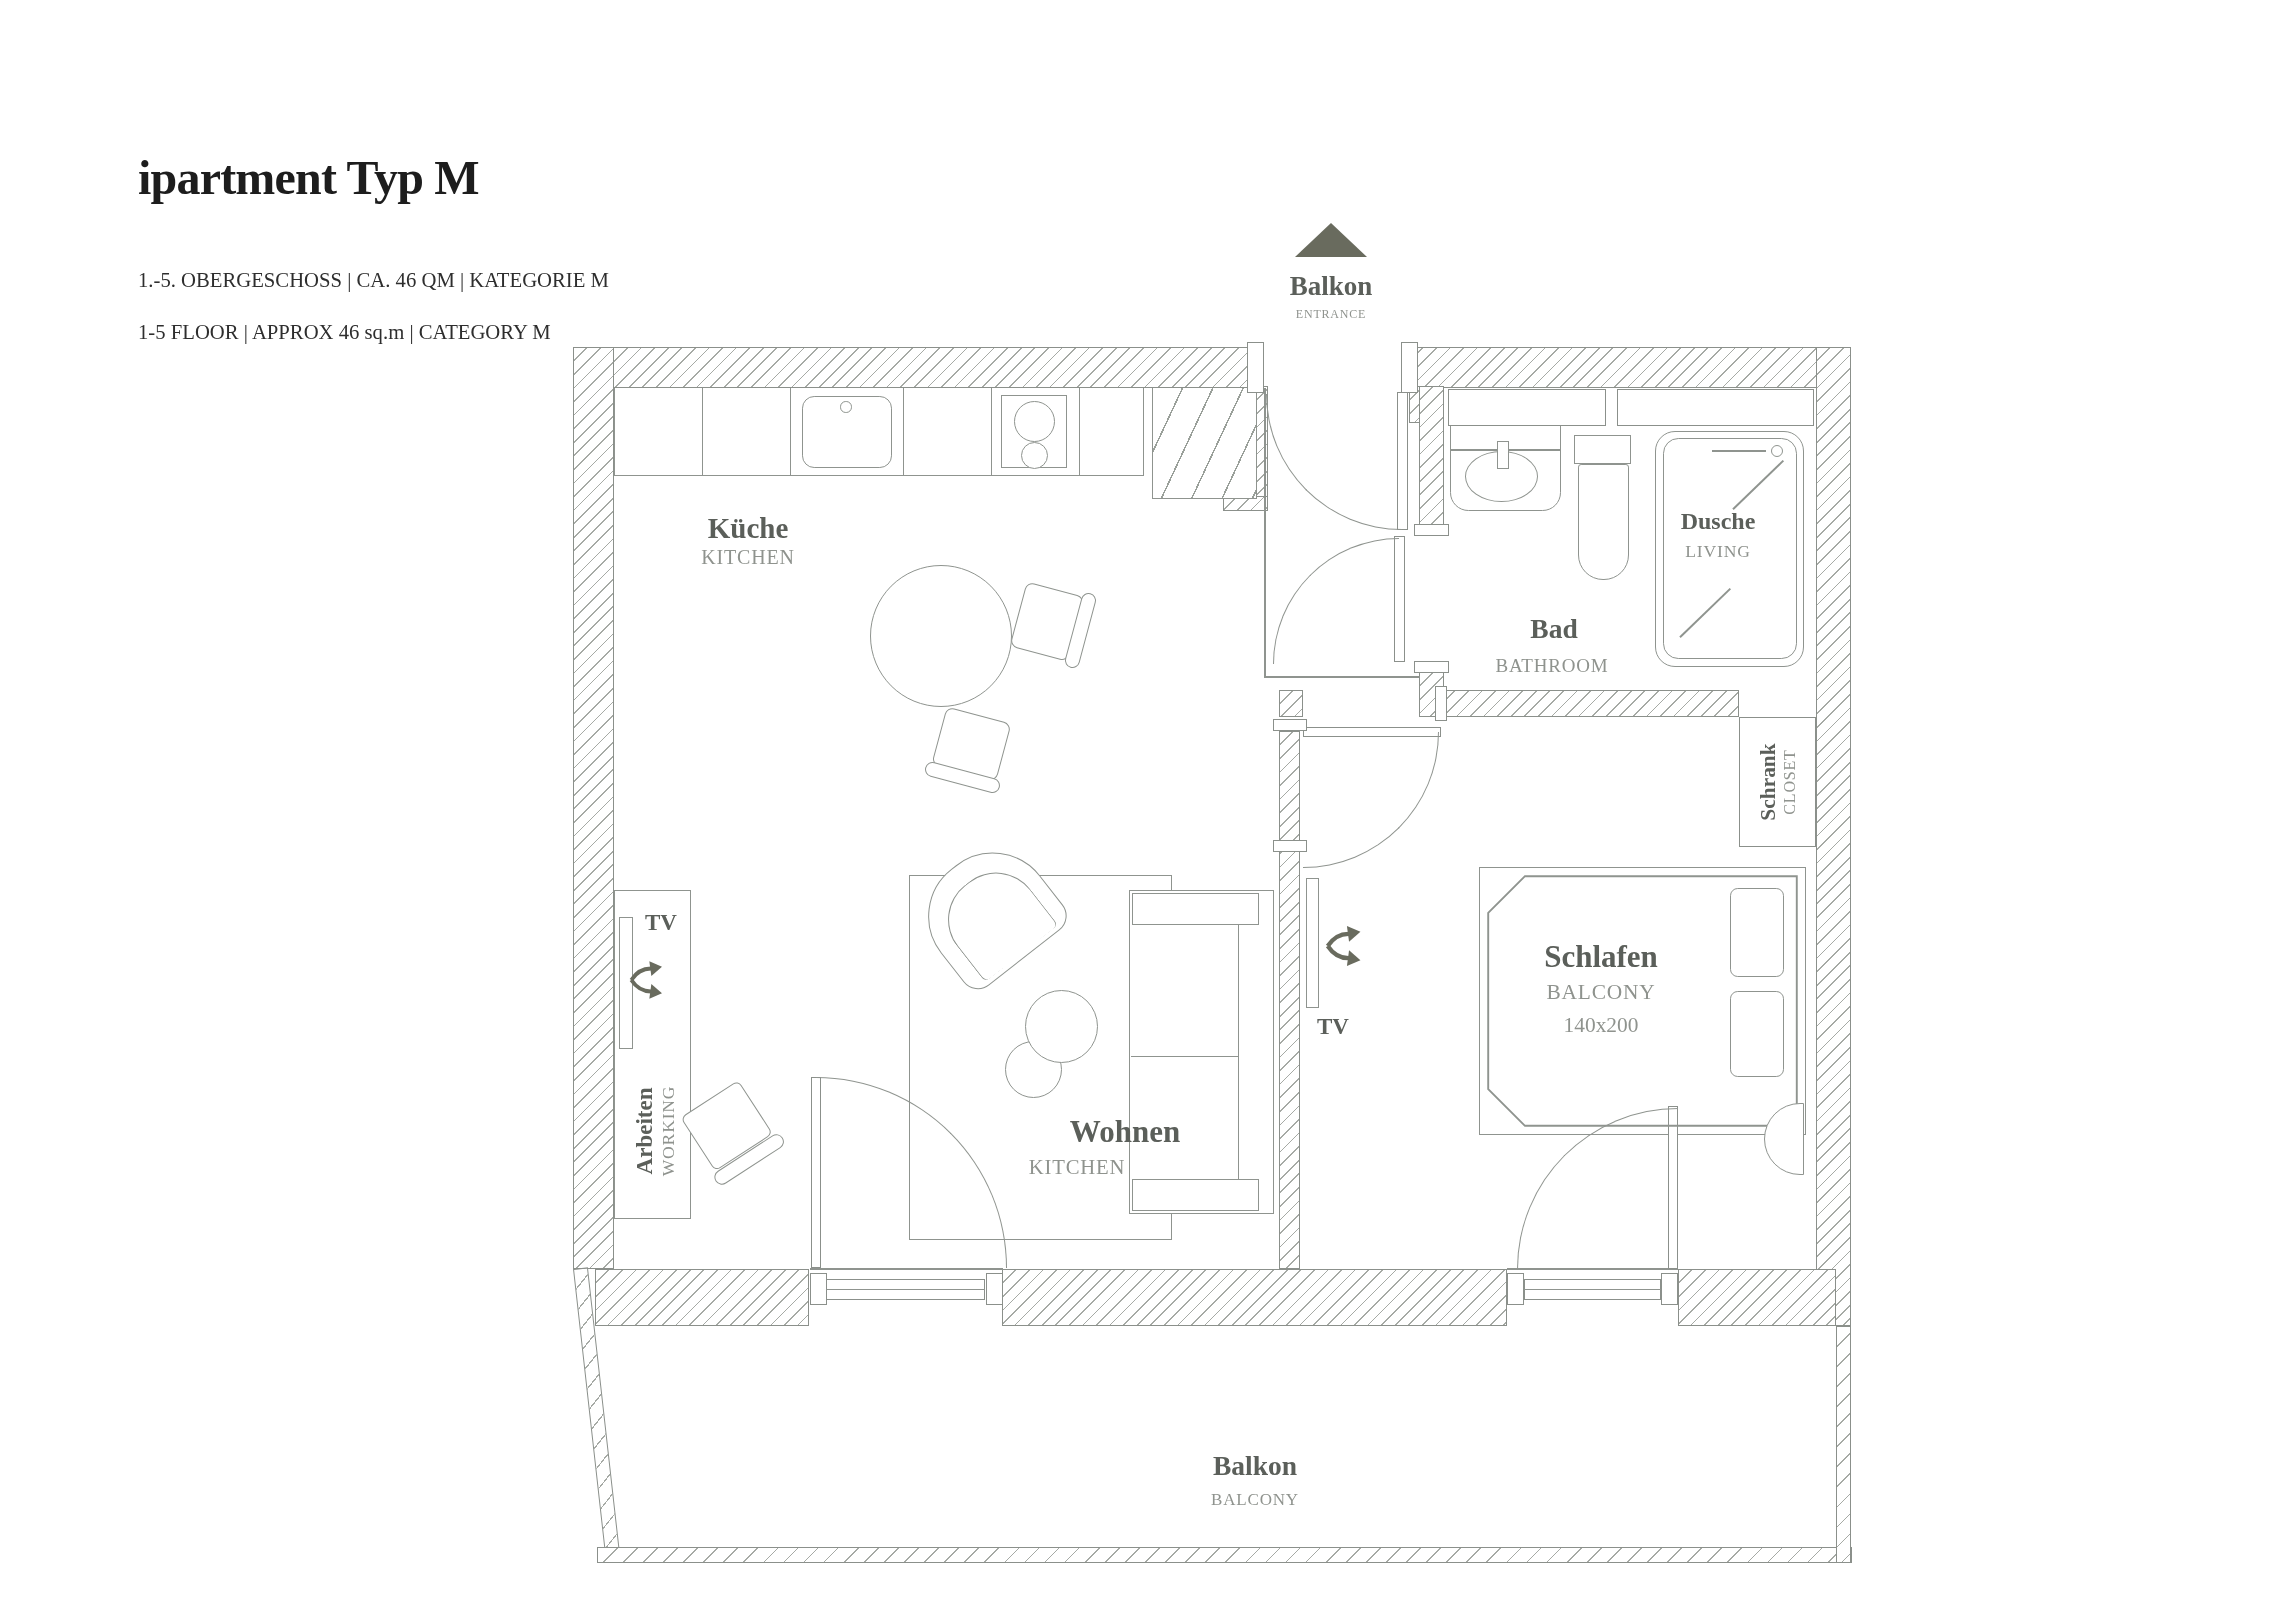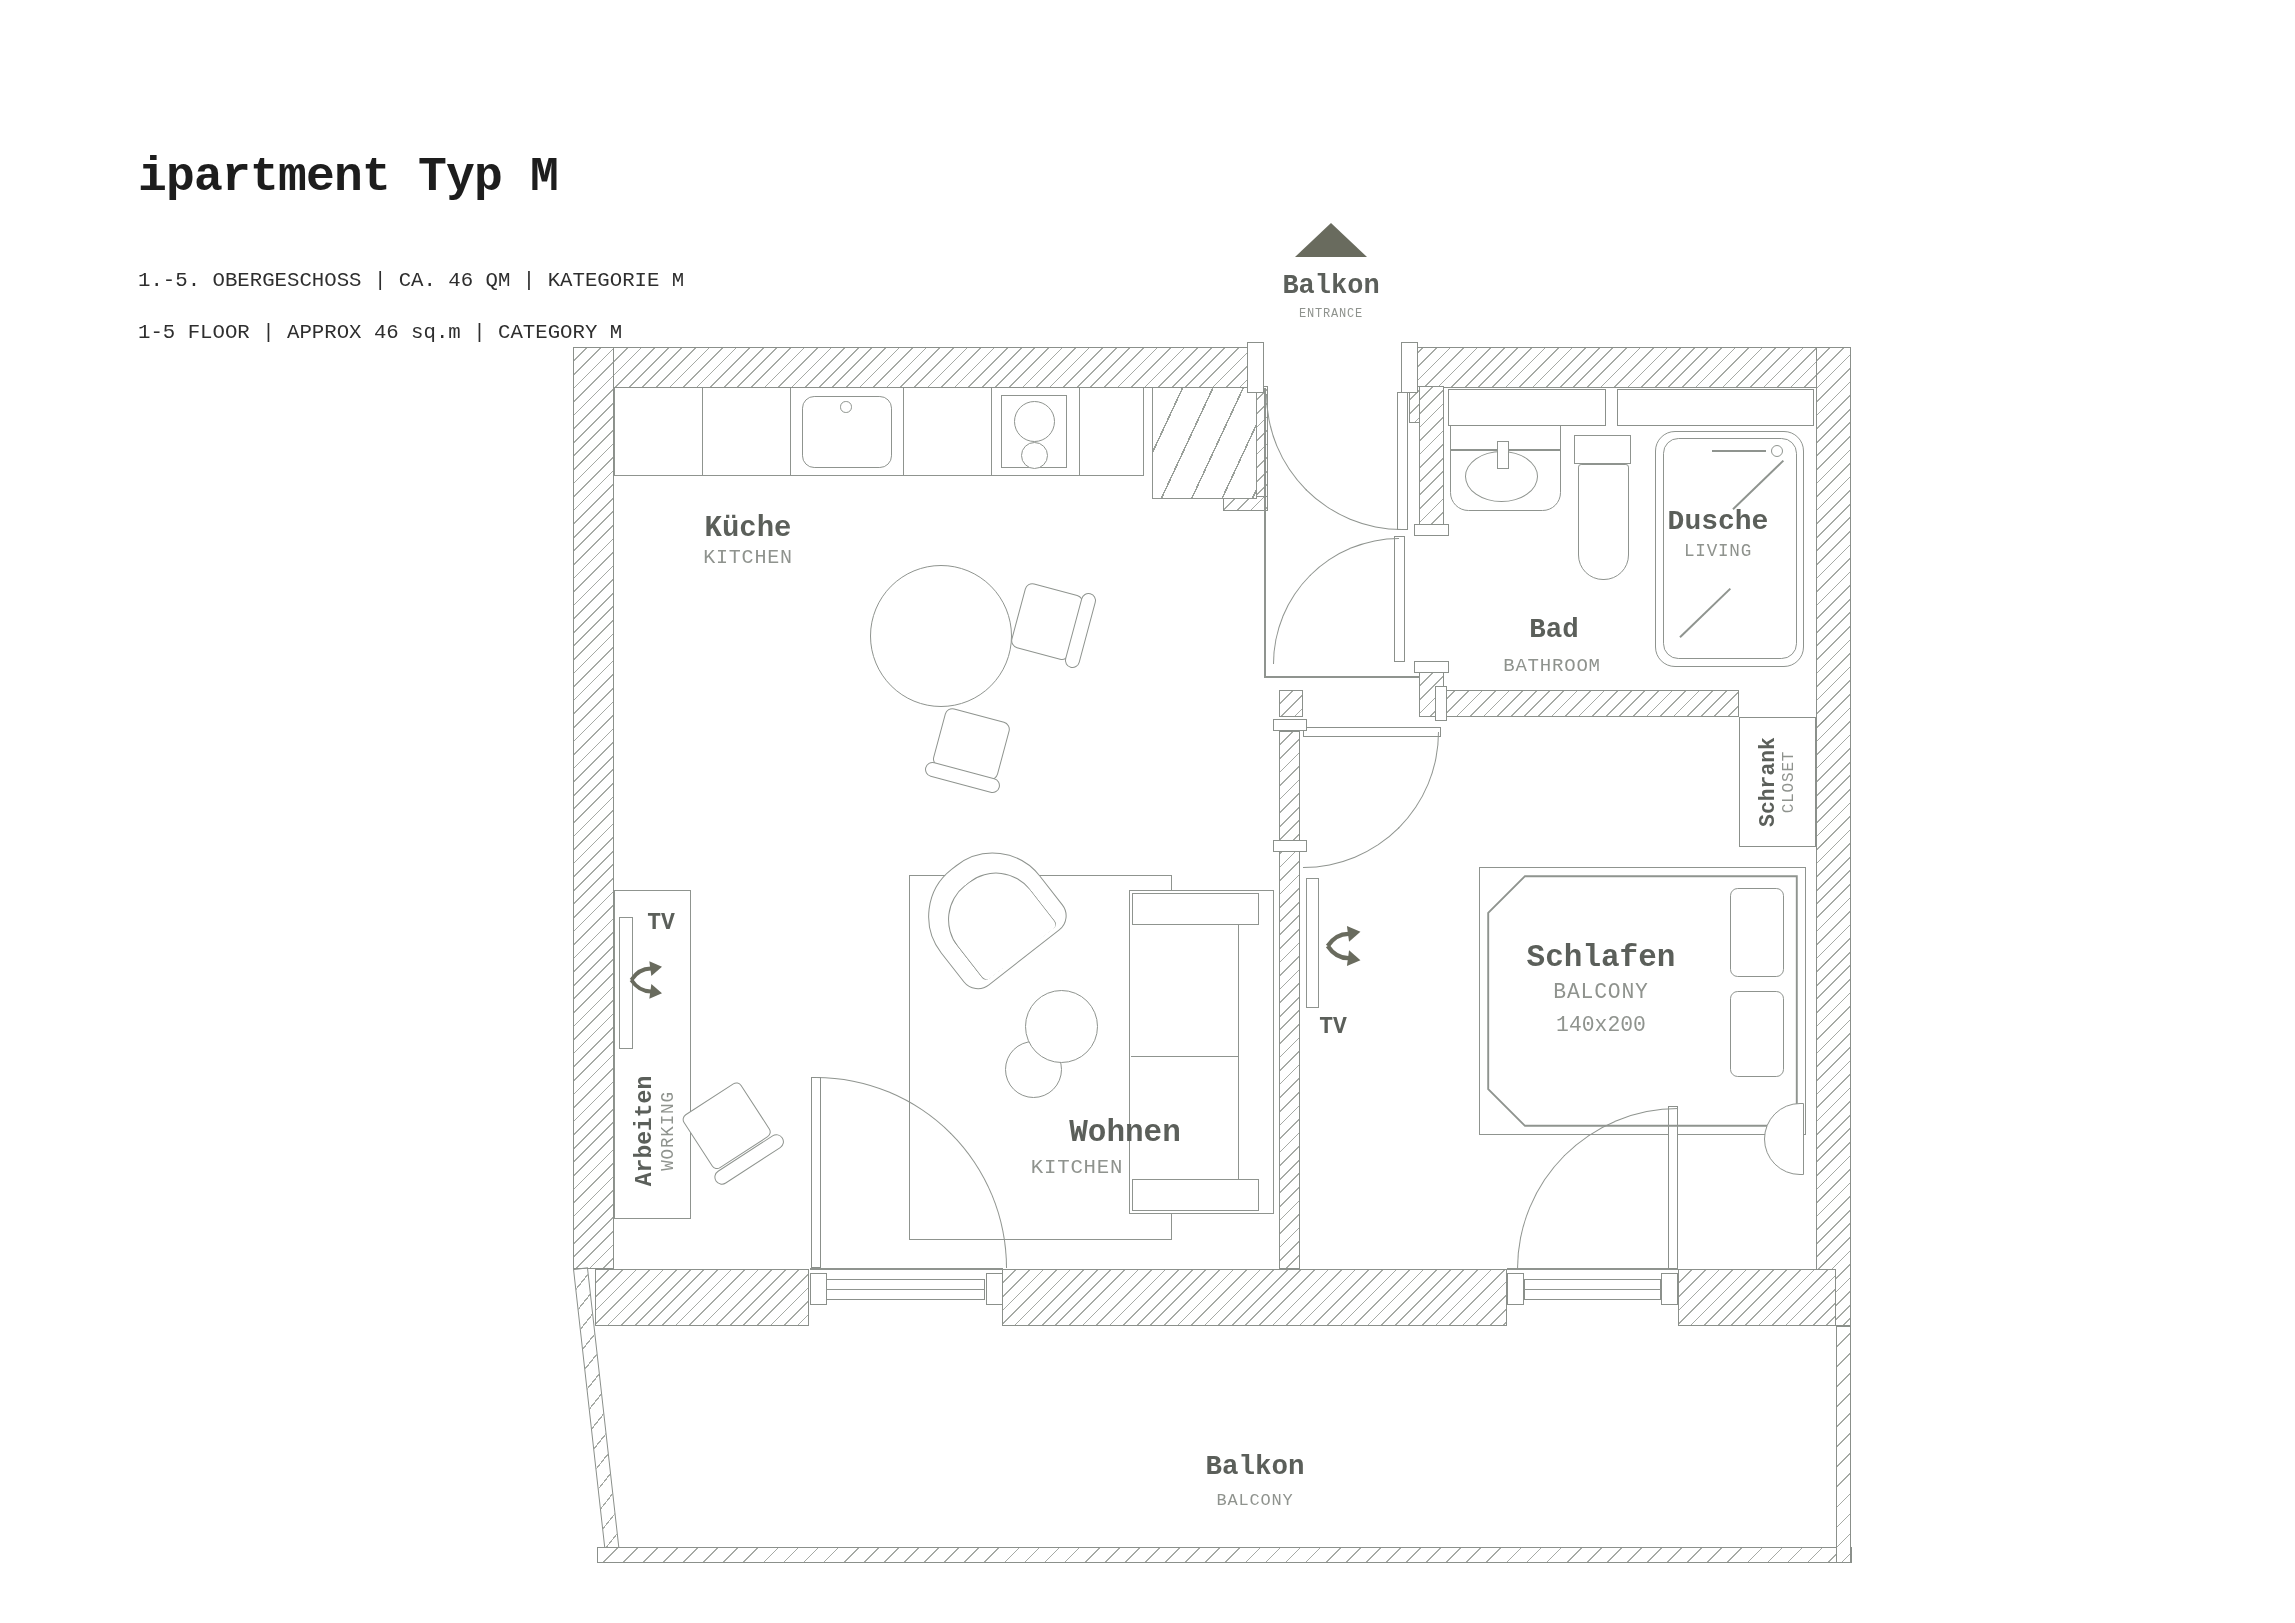--- a/index.html
+++ b/index.html
@@ -1,18 +1,18 @@
 <!DOCTYPE html>
 <html style="font-size:12.2px"><head>
 <meta charset="utf-8">
 <style>
   html,body{margin:0;padding:0;background:#fff;}
   *{box-sizing:border-box;}
   #stage{position:relative;width:2078px;height:1624px;background:#fff;overflow:hidden;
-         font-family:Liberation Mono, monospace;}
+         font-family:Liberation Serif, serif;}
   .abs{position:absolute;}
   .wall{position:absolute;border:1.1px solid #8b908b;z-index:2;
         background:repeating-linear-gradient(135deg,#fff 0 8.4px,#a6aaa5 8.4px 9.6px);}
   .wallb{position:absolute;border:1.1px solid #8b908b;z-index:2;
         background:repeating-linear-gradient(135deg,#fff 0 13px,#a6aaa5 13px 14.2px);}
   .white{position:absolute;background:#fff;border:1.1px solid #8b908b;z-index:4;}
   .furn{position:absolute;background:#fff;border:1.5px solid #8f948f;z-index:3;}
   .furn4{position:absolute;background:#fff;border:1.5px solid #8f948f;z-index:4;}
   .line{position:absolute;background:#8f948f;z-index:3;}
   .arc{position:absolute;z-index:4;}
@@ -131,21 +131,21 @@
   <div class="furn" style="left:1574px;top:435px;width:57px;height:29px;"></div>
   <div class="furn" style="left:1578px;top:464px;width:51px;height:116px;border-radius:3.1px 3.1px 25px 25px;"></div>
 
   <div class="furn" style="left:1655px;top:431px;width:149px;height:236px;border-radius:20px;"></div>
   <div class="furn" style="left:1663px;top:438px;width:134px;height:221px;border-radius:15.3px;border-width:1.1px;z-index:4;"></div>
   <div class="line" style="left:1712px;top:450px;width:54px;height:1.5px;z-index:5;"></div>
   <div class="furn circ" style="left:1771px;top:445px;width:12.2px;height:12.2px;z-index:5;"></div>
   <div class="line" style="left:1723px;top:484px;width:70px;height:1.5px;transform:rotate(-44deg);z-index:5;"></div>
   <div class="line" style="left:1670px;top:612px;width:70px;height:1.5px;transform:rotate(-44deg);z-index:5;"></div>
 
-  <div class="lbl de" style="left:1718px;top:521px;font-size:28px;">Dusche</div>
+  <div class="lbl de" style="left:1718px;top:521px;font-size:24px;">Dusche</div>
   <div class="lbl en" style="left:1718px;top:551px;font-size:17.6px;">LIVING</div>
   <div class="lbl de" style="left:1554px;top:629px;font-size:27.5px;">Bad</div>
   <div class="lbl en" style="left:1552px;top:666px;font-size:19px;">BATHROOM</div>
 
   <div class="white" style="left:1739px;top:717px;width:77px;height:130px;z-index:3;"></div>
   <div class="lbl rot" style="left:1777px;top:782px;width:138px;z-index:6;">
     <div class="de" style="font-size:21.4px;">Schrank</div>
     <div class="en" style="font-size:16px;">CLOSET</div>
   </div>
 

